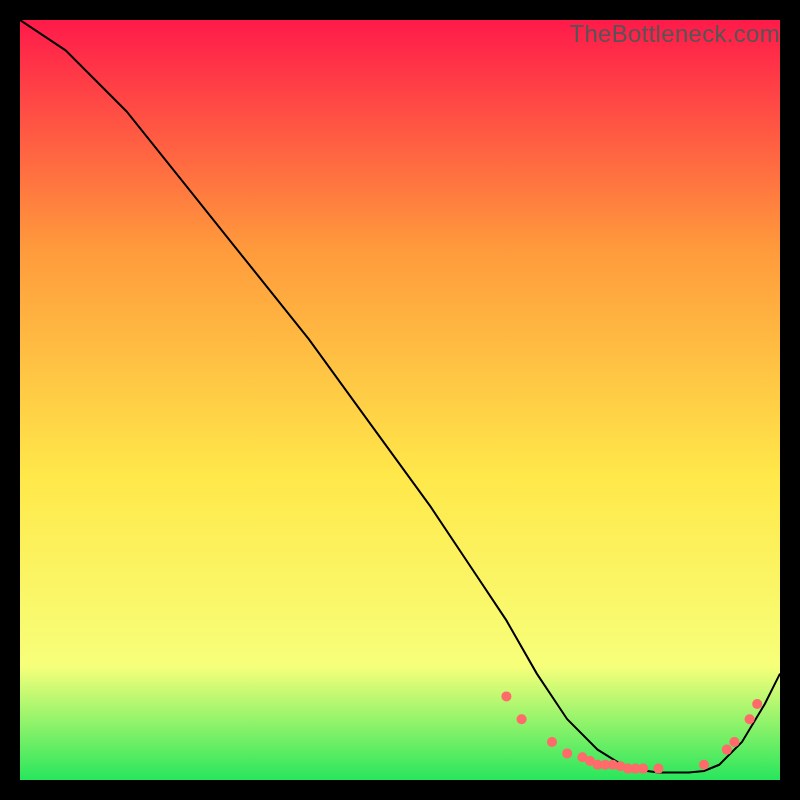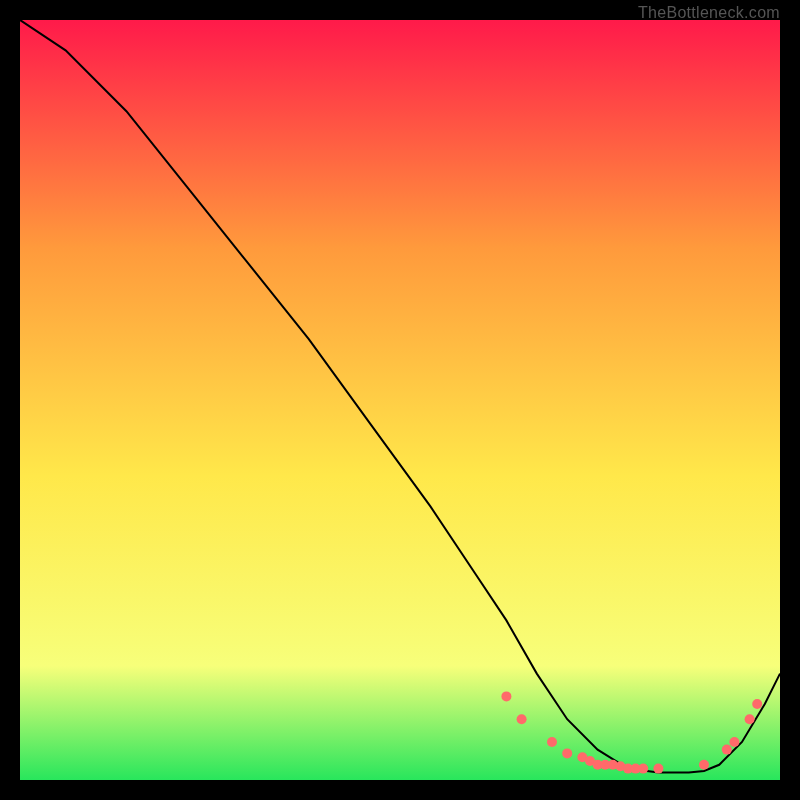--- a/index.html
+++ b/index.html
@@ -6,24 +6,24 @@
   body {
     width: 800px;
     height: 800px;
     background: #000;
     position: relative;
     font-family: Arial, Helvetica, sans-serif;
     overflow: hidden;
   }
   .watermark {
     position: absolute;
-    top: 4px;
+    top: 20px;
     right: 20px;
     color: #555;
-    font-size: 16px;
+    font-size: 24px;
     letter-spacing: 0.3px;
     z-index: 10;
   }
   .plot {
     position: absolute;
     left: 20px;
     top: 20px;
     width: 760px;
     height: 760px;
   }

